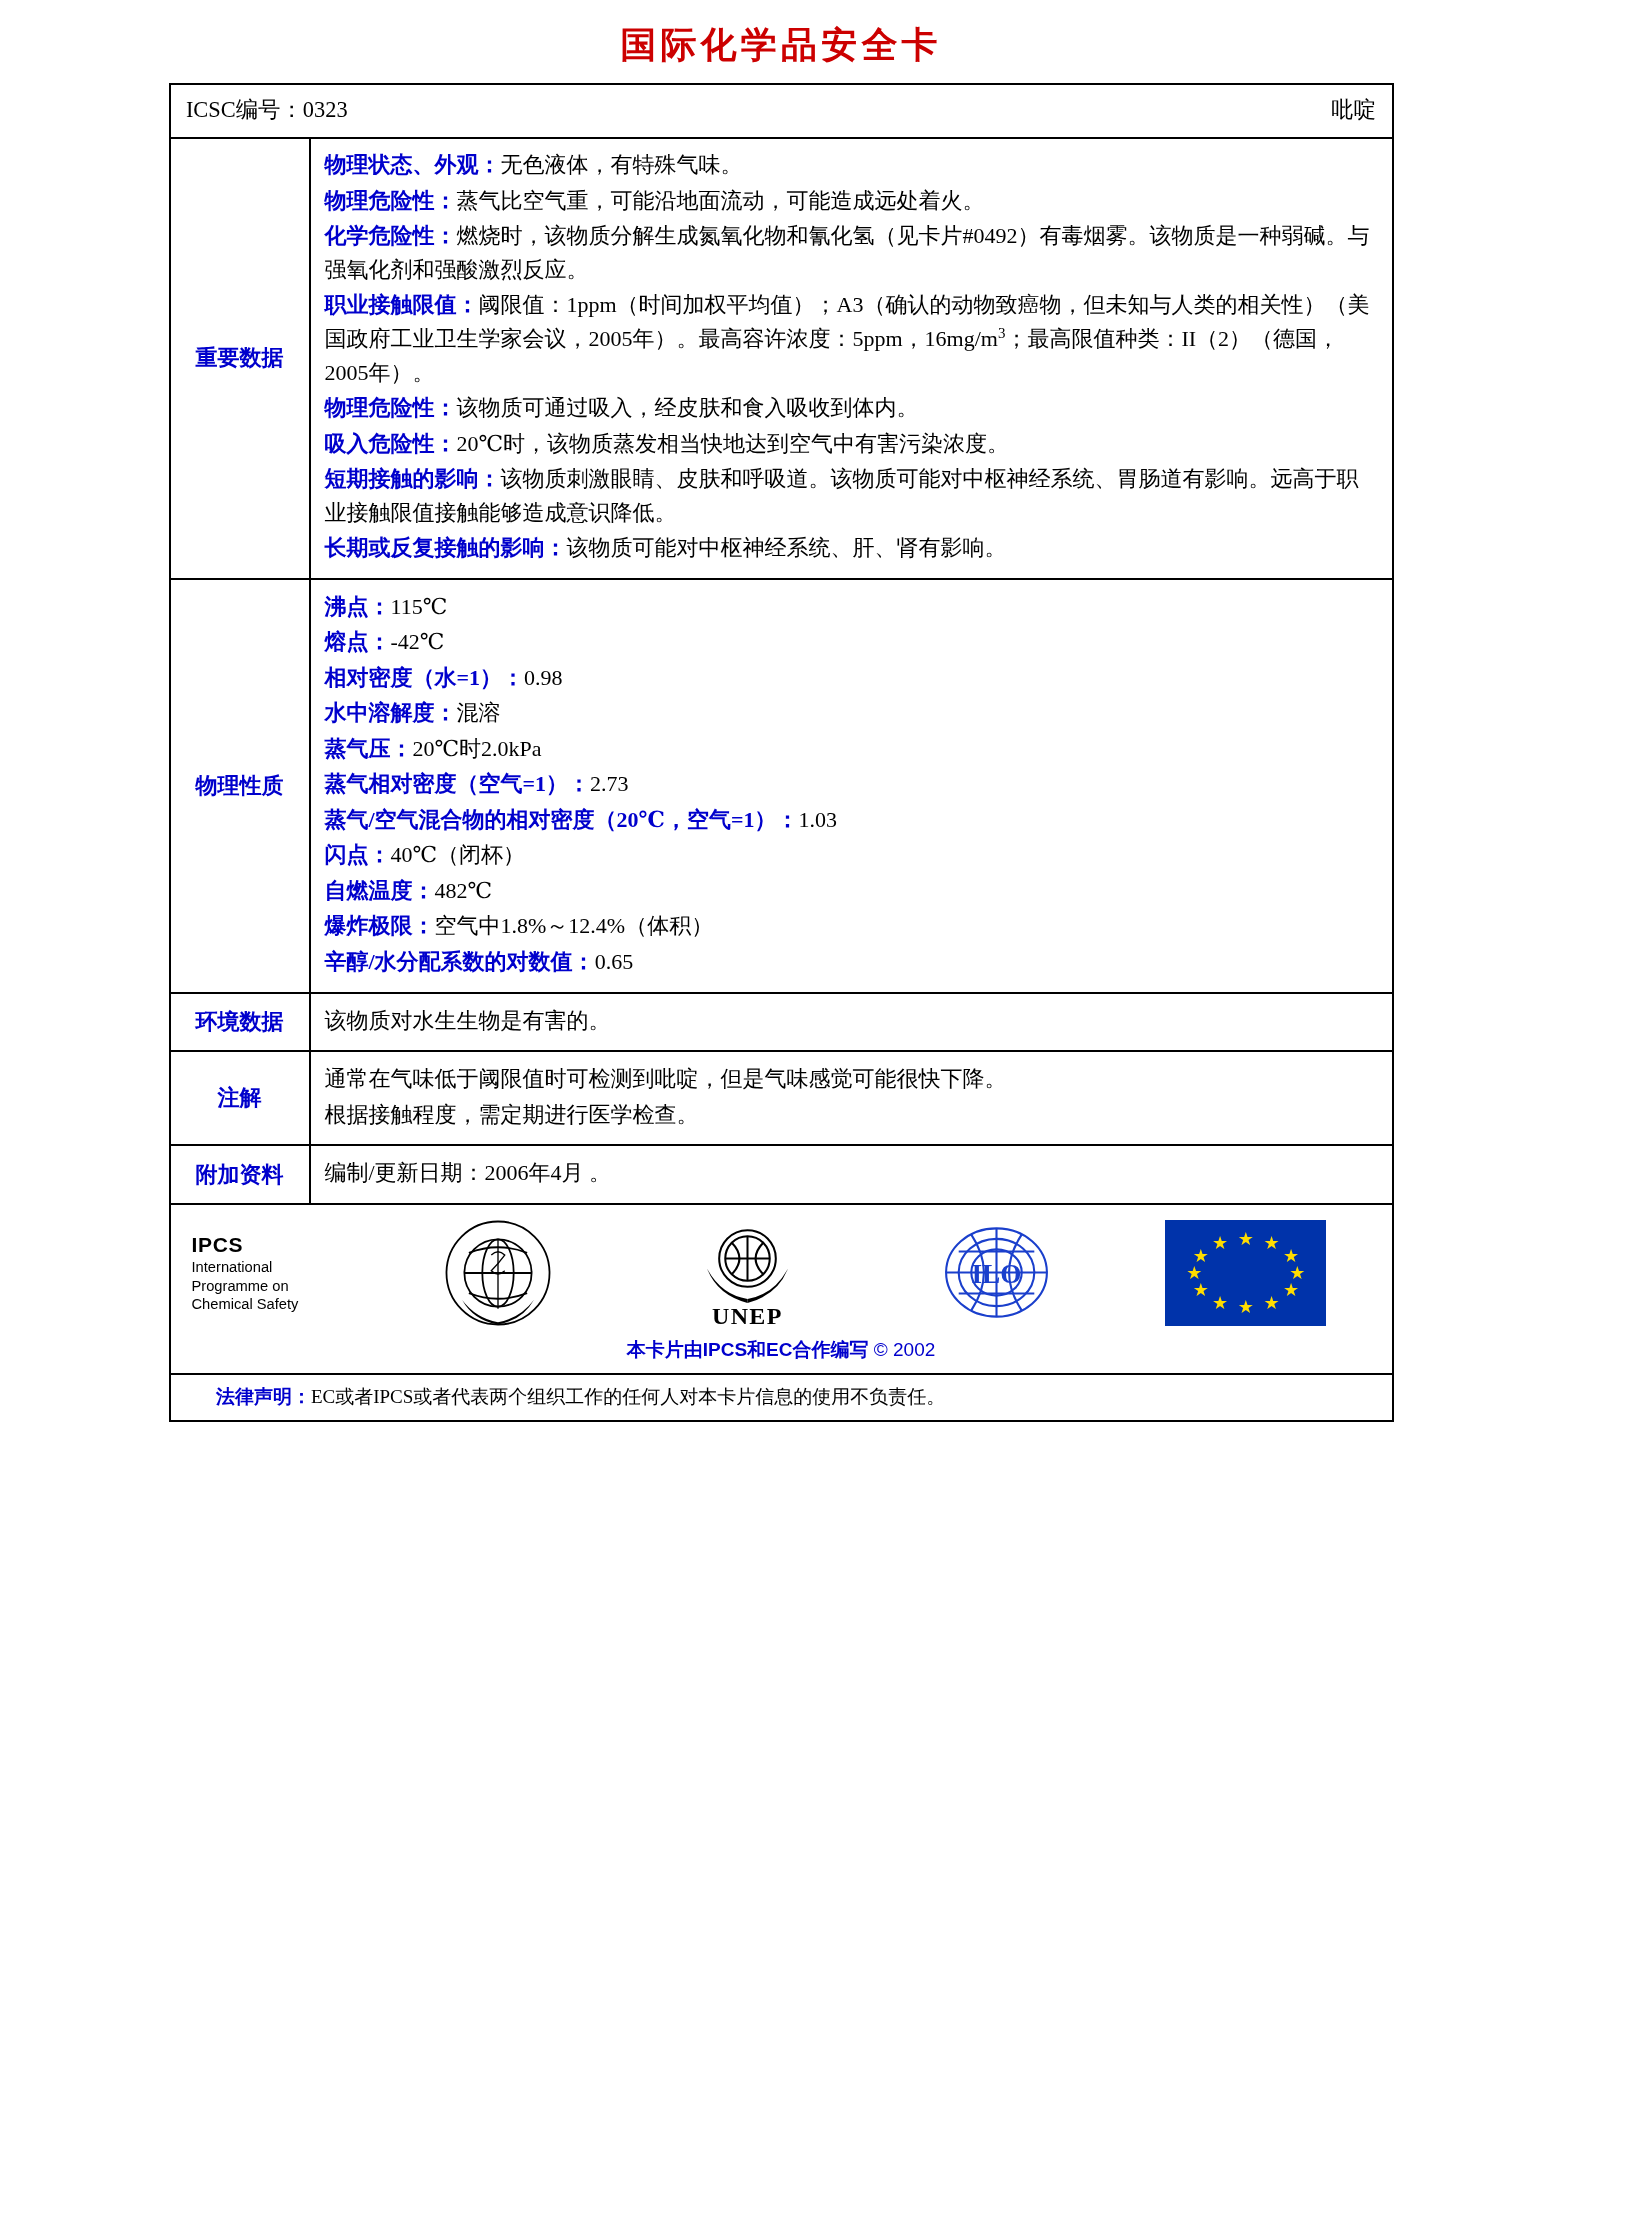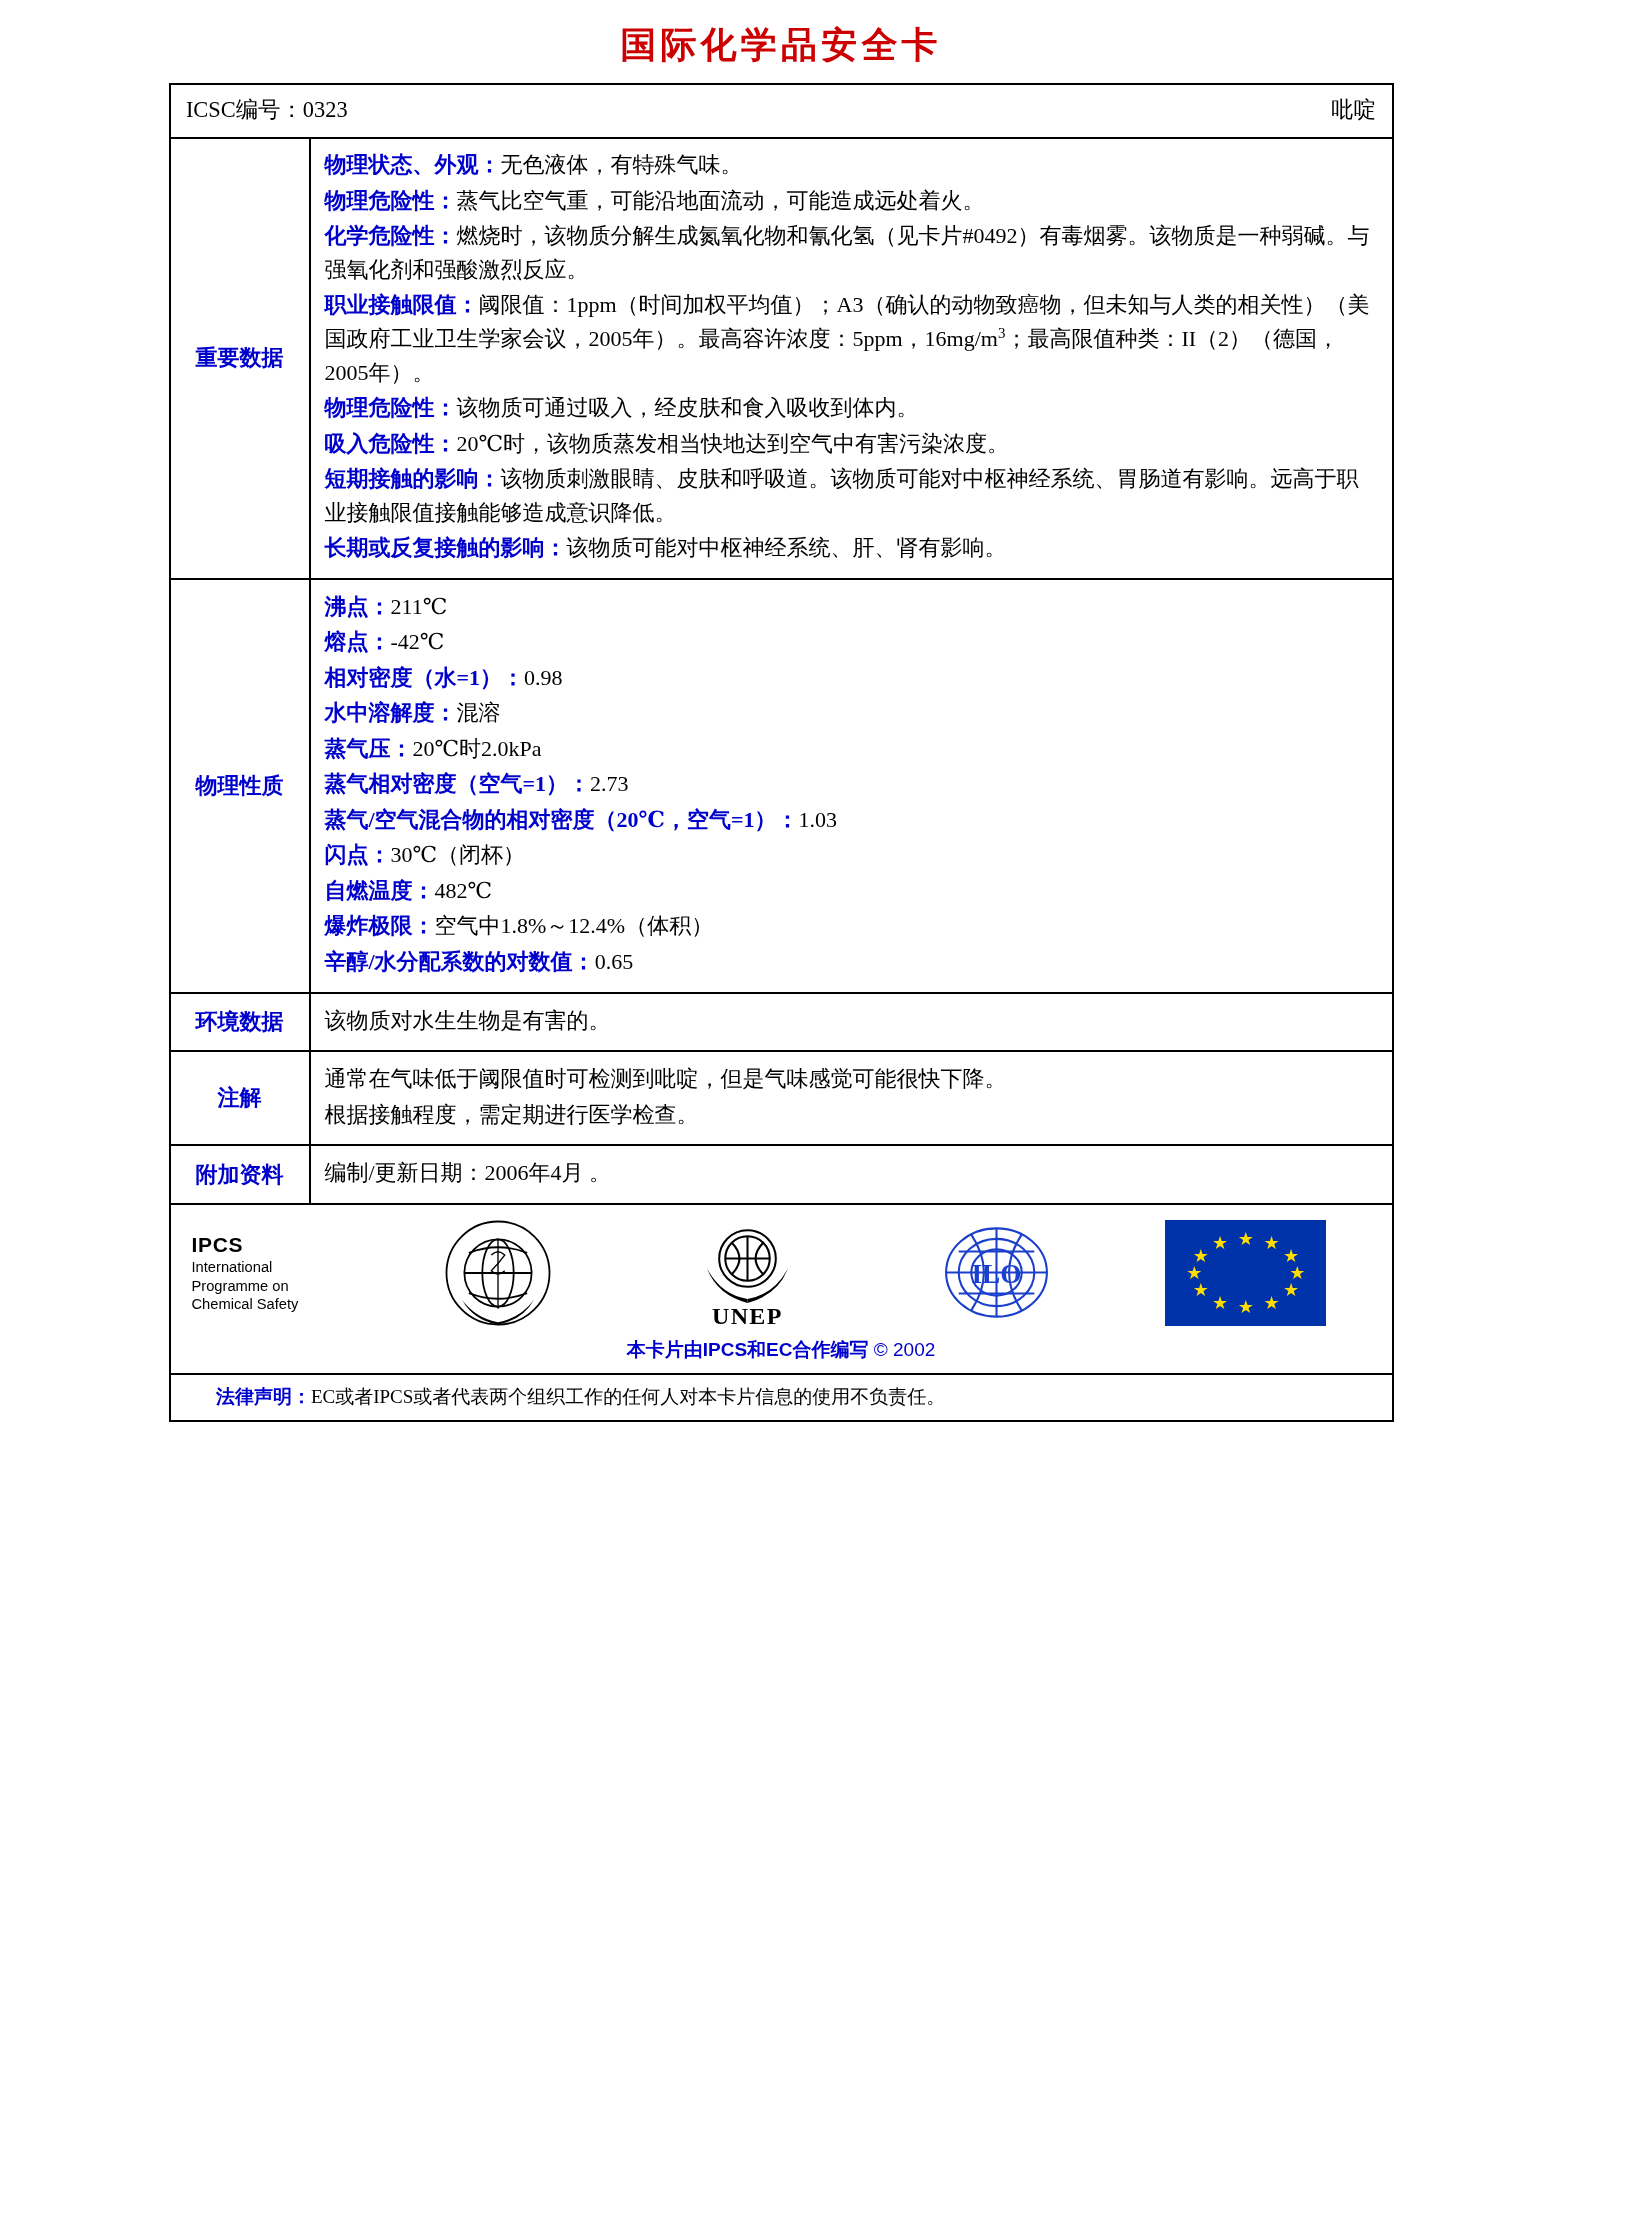--- a/index.html
+++ b/index.html
@@ -189,28 +189,28 @@
         <p><span class="blue">物理危险性：</span><span>该物质可通过吸入，经皮肤和食入吸收到体内。</span></p>
         <p><span class="blue">吸入危险性：</span><span>20℃时，该物质蒸发相当快地达到空气中有害污染浓度。</span></p>
         <p><span class="blue">短期接触的影响：</span><span>该物质刺激眼睛、皮肤和呼吸道。该物质可能对中枢神经系统、胃肠道有影响。远高于职业接触限值接触能够造成意识降低。</span></p>
         <p><span class="blue">长期或反复接触的影响：</span><span>该物质可能对中枢神经系统、肝、肾有影响。</span></p>
       </div>
     </div>
 
     <div class="row">
       <div class="label-cell">物理性质</div>
       <div class="content-cell">
-        <p><span class="blue">沸点：</span><span>211℃</span></p>
+        <p><span class="blue">沸点：</span><span>115℃</span></p>
         <p><span class="blue">熔点：</span><span>-42℃</span></p>
         <p><span class="blue">相对密度（水=1）：</span><span>0.98</span></p>
         <p><span class="blue">水中溶解度：</span><span>混溶</span></p>
         <p><span class="blue">蒸气压：</span><span>20℃时2.0kPa</span></p>
         <p><span class="blue">蒸气相对密度（空气=1）：</span><span>2.73</span></p>
         <p><span class="blue">蒸气/空气混合物的相对密度（20℃，空气=1）：</span><span>1.03</span></p>
-        <p><span class="blue">闪点：</span><span>30℃（闭杯）</span></p>
+        <p><span class="blue">闪点：</span><span>40℃（闭杯）</span></p>
         <p><span class="blue">自燃温度：</span><span>482℃</span></p>
         <p><span class="blue">爆炸极限：</span><span>空气中1.8%～12.4%（体积）</span></p>
         <p><span class="blue">辛醇/水分配系数的对数值：</span><span>0.65</span></p>
       </div>
     </div>
 
     <div class="row">
       <div class="label-cell">环境数据</div>
       <div class="content-cell">
         <p>该物质对水生生物是有害的。</p>

